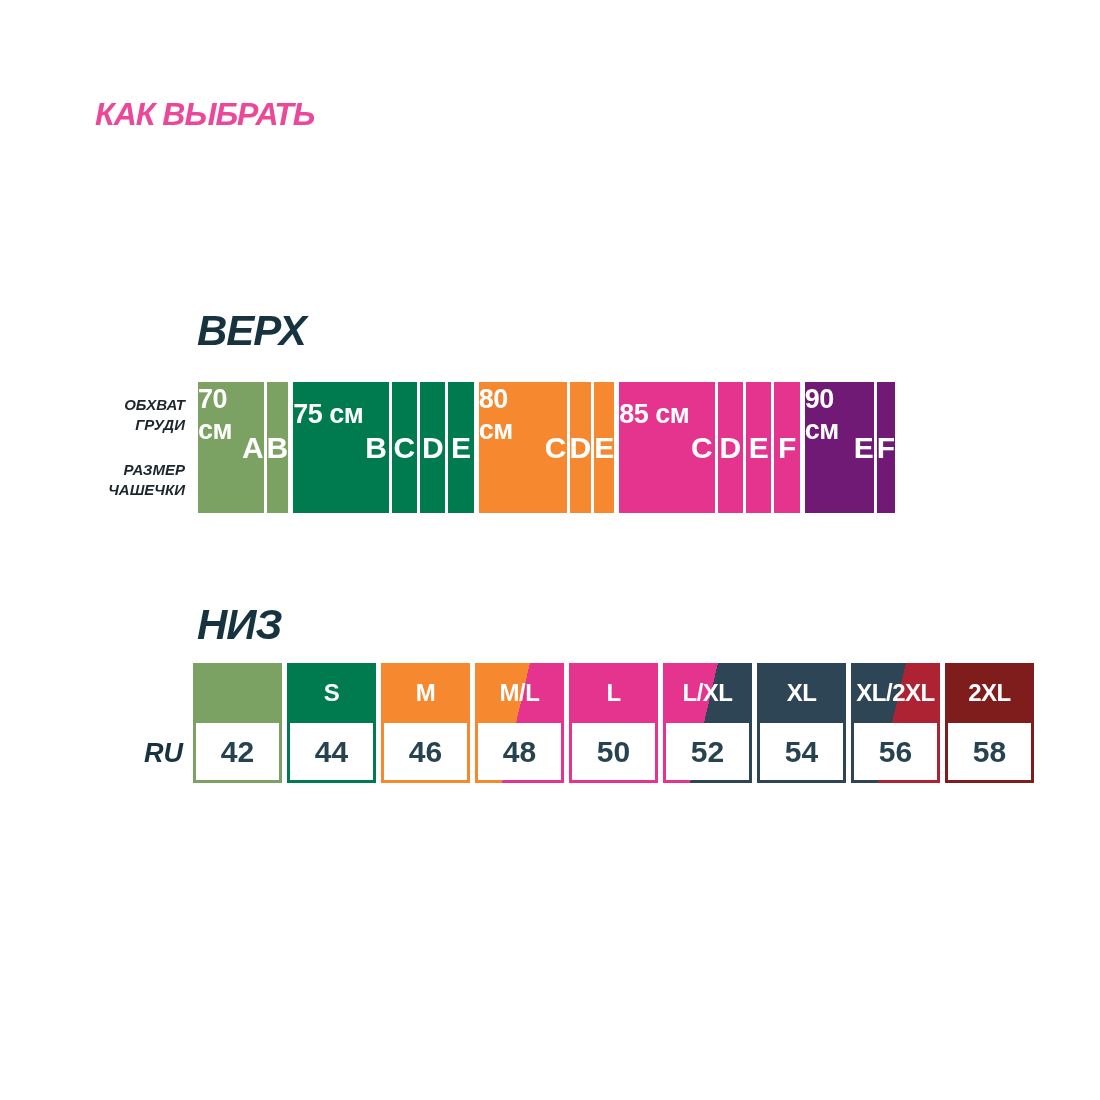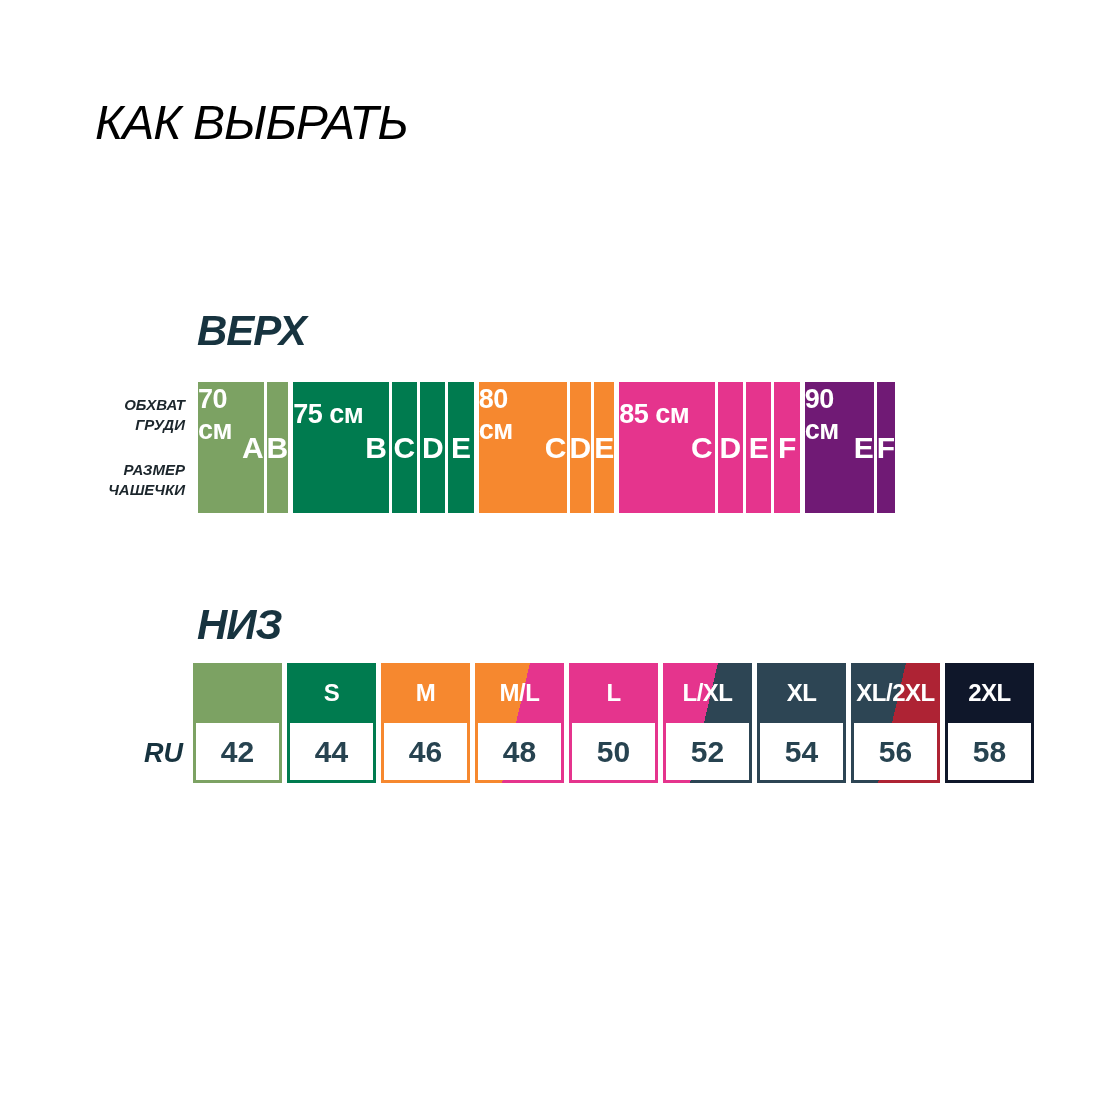--- a/index.html
+++ b/index.html
@@ -2,21 +2,21 @@
 <html><head>
 <meta charset="utf-8">
 <style>
   * { margin:0; padding:0; box-sizing:border-box; }
   html,body { background:#fff; }
   body { font-family:"Liberation Sans", sans-serif; }
   .canvas { position:relative; width:1100px; height:1100px; background:#ffffff; overflow:hidden; }
 
   
   .title-block { position:absolute; left:95px; top:98px; }
-  .title-line1 { font-size:48px; font-weight:normal; font-style:italic; color:#000000; letter-spacing:-1px; line-height:1.05; }
+  .title-line1 { font-size:32px; font-weight:bold; font-style:italic; color:#ec4899; letter-spacing:-1px; line-height:1.05; }
   .title-line2 { margin-top:22px; font-size:47px; font-weight:bold; font-style:italic; color:#17333f; letter-spacing:-1px; line-height:1.05; }
 
   
   .section-heading { position:absolute; font-size:42px; font-weight:bold; font-style:italic; color:#17333f; letter-spacing:-1px; line-height:1; }
   .heading-top { left:197px; top:310px; }
   .heading-bottom { left:197px; top:604px; }
 
   
   .row-label { position:absolute; width:95px; left:90px; display:flex; align-items:center; justify-content:flex-end;
                text-align:right; font-size:15px; font-weight:bold; font-style:italic; color:#1c262c; line-height:20px; }
@@ -128,19 +128,19 @@
         <div class="size-cell-body">52</div>
       </div>
       <div class="size-cell" style="background: rgb(45, 69, 84);">
         <div class="size-cell-label">XL</div>
         <div class="size-cell-body">54</div>
       </div>
       <div class="size-cell" style="background: linear-gradient(103deg, rgb(45, 69, 84) 47%, rgb(174, 35, 52) 47%);">
         <div class="size-cell-label">XL/2XL</div>
         <div class="size-cell-body">56</div>
       </div>
-      <div class="size-cell" style="background: #0f172a;">
+      <div class="size-cell" style="background: #7f1d1d;">
         <div class="size-cell-label">2XL</div>
         <div class="size-cell-body">58</div>
       </div>
     </div>
 
 </div>
 
 </body></html>

